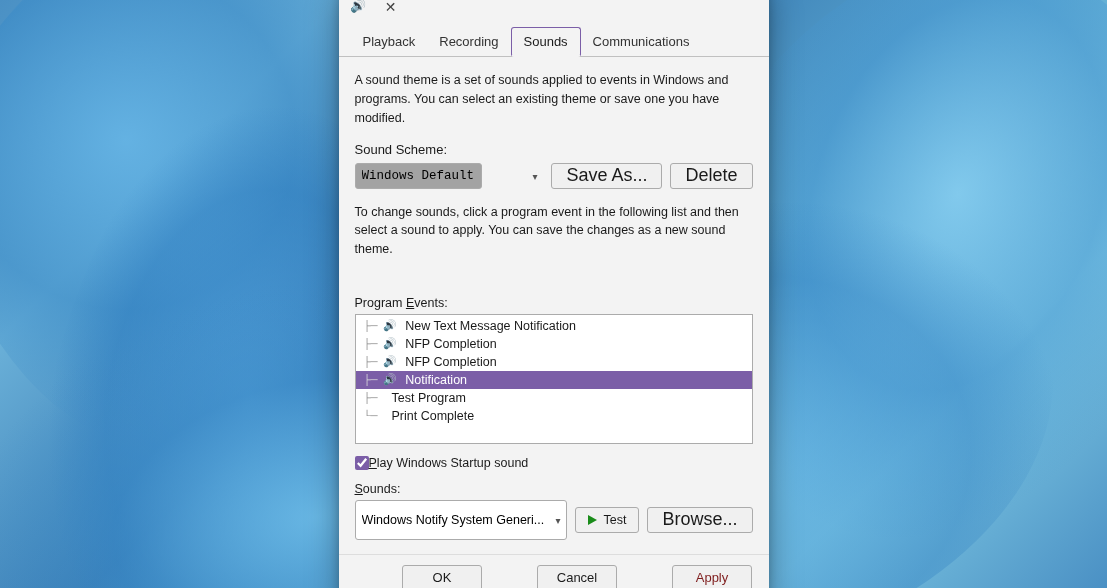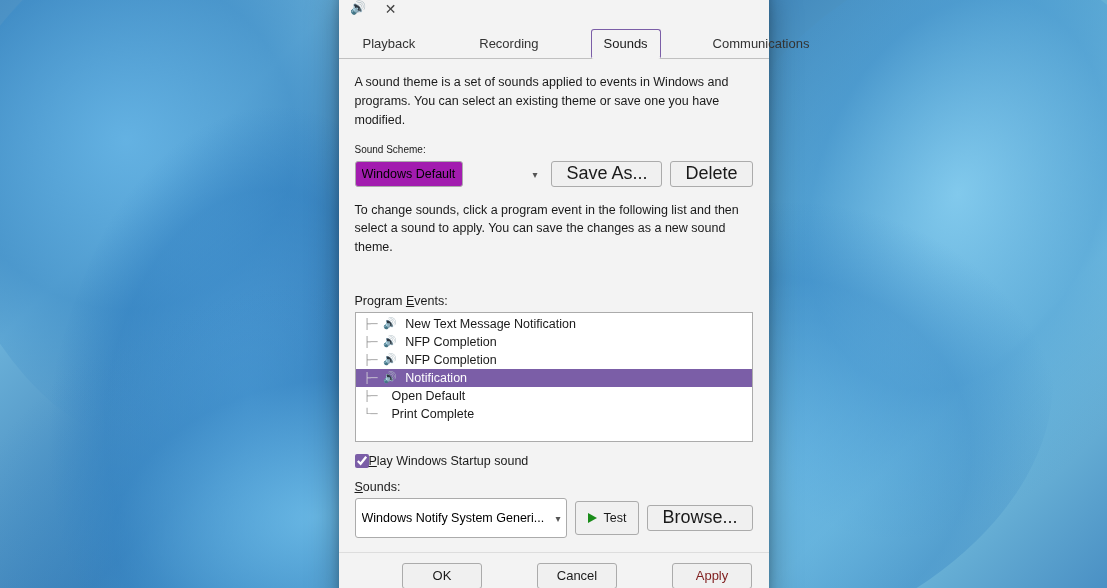--- a/index.html
+++ b/index.html
@@ -79,21 +79,20 @@
       font-size: 14px;
       color: #444;
     }
 
     
     .tabs {
       display: flex;
       border-bottom: 1px solid #c0c0c0;
       padding: 0 12px;
       background: #f3f3f3;
-      gap: 40px;
     }
 
     .tab {
       padding: 6px 12px;
       font-size: 13px;
       color: #333;
       cursor: pointer;
       border: none;
       background: transparent;
       position: relative;
@@ -119,43 +118,44 @@
     }
 
     .description-text {
       font-size: 12.5px;
       color: #1a1a1a;
       line-height: 1.5;
       margin-bottom: 14px;
     }
 
     .field-label {
-      font-size: 10px;
+      font-size: 13px;
       color: #1a1a1a;
       margin-bottom: 6px;
     }
 
     .scheme-row {
       display: flex;
       align-items: center;
       gap: 8px;
       margin-bottom: 14px;
     }
 
     .scheme-select {
       flex: 1;
       height: 26px;
       border: 1px solid #ababab;
-      background: #a21caf;
+      background: #a3a3a3;
       font-size: 12.5px;
       padding: 0 6px;
       border-radius: 3px;
       appearance: none;
       -webkit-appearance: none;
       position: relative;
+      font-family: Liberation Mono, monospace;
     }
 
     .scheme-select-wrap {
       flex: 1;
       position: relative;
     }
 
     .scheme-select-wrap::after {
       content: '▾';
       position: absolute;
@@ -317,21 +317,21 @@
       border: 1px solid #ababab;
       background: white;
       font-size: 12.5px;
       padding: 0 6px;
       border-radius: 3px;
       appearance: none;
       -webkit-appearance: none;
     }
 
     .test-btn {
-      height: 34px;
+      height: 26px;
       padding: 0 12px;
       border: 1px solid #ababab;
       background: #f0f0f0;
       font-size: 12.5px;
       border-radius: 3px;
       cursor: pointer;
       color: #1a1a1a;
       display: flex;
       align-items: center;
       gap: 7px;
@@ -488,21 +488,21 @@
             <span>NFP Completion</span>
           </li>
           <li class="selected">
             <span class="tree-indent" style="color:#ddd;">├─</span>
             <span class="event-icon">🔊</span>
             <span>Notification</span>
           </li>
           <li>
             <span class="tree-indent">├─</span>
             <span class="event-icon"></span>
-            <span>Open Default</span>
+            <span>Test Program</span>
           </li>
           <li>
             <span class="tree-indent">└─</span>
             <span class="event-icon"></span>
             <span>Print Complete</span>
           </li>
         </ul>
       </div>
 
       <div class="checkbox-row">

